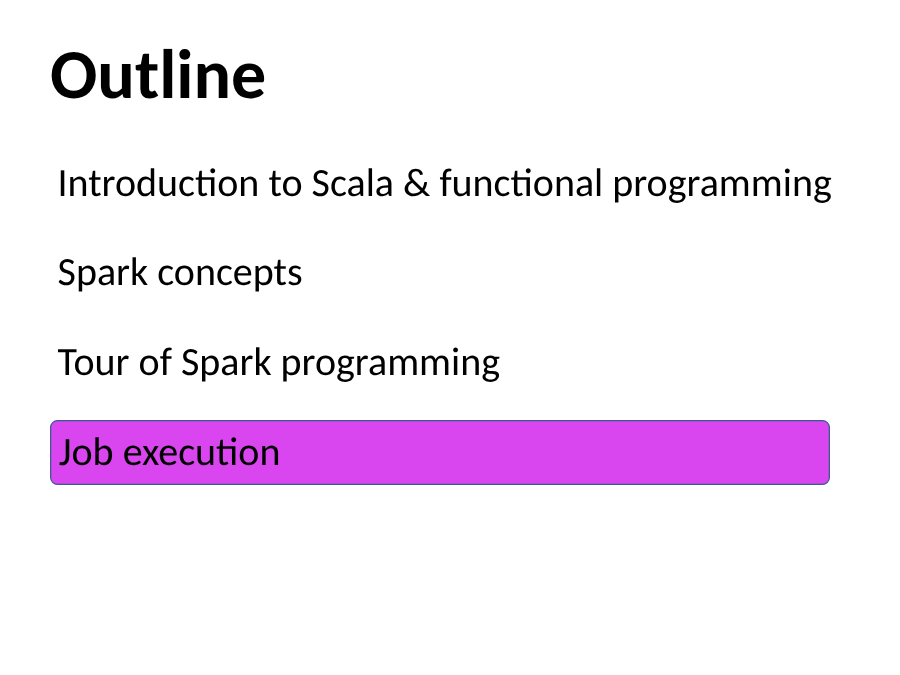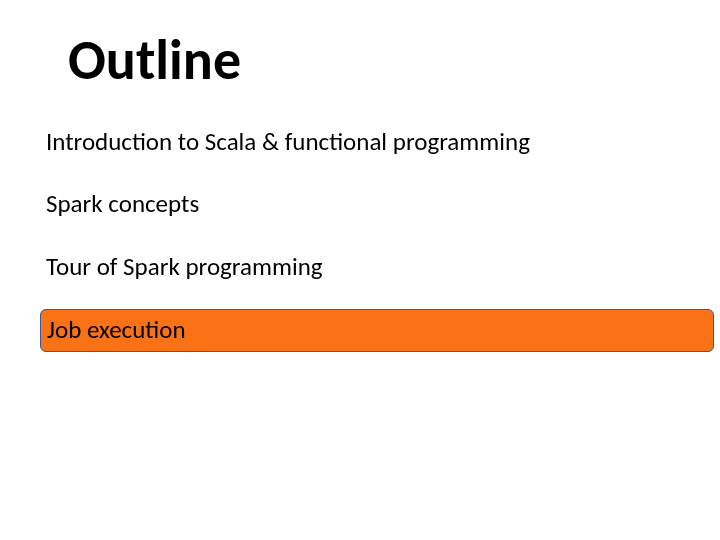--- a/index.html
+++ b/index.html
@@ -14,39 +14,38 @@
       font-family: 'Calibri', 'Segoe UI', sans-serif;
       color: #000000;
       padding: 30px 40px;
       position: relative;
     }
     .title {
       font-size: 56px;
       font-weight: bold;
       margin-bottom: 30px;
       line-height: 1.1;
-      margin-left: 28px;
     }
     .items {
       display: flex;
       flex-direction: column;
       gap: 22px;
     }
     .item {
-      font-size: 25px;
+      font-size: 32px;
       font-weight: 400;
       padding: 4px 6px;
       line-height: 1.3;
     }
     .item.highlighted {
-      background: #f97316;
+      background: #d946ef;
       border: 1.5px solid #3b5998;
       border-radius: 6px;
       padding: 4px 6px;
-      width: 674px;
+      width: 624px;
     }
   </style>
 </head>
 <body>
 
 <h1 class="title">Outline</h1>
 
 <div class="items">
   <div class="item">Introduction to Scala &amp; functional programming</div>
   <div class="item">Spark concepts</div>

